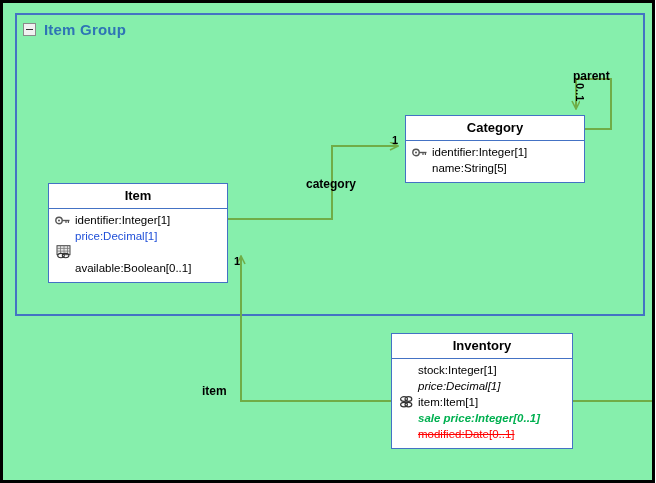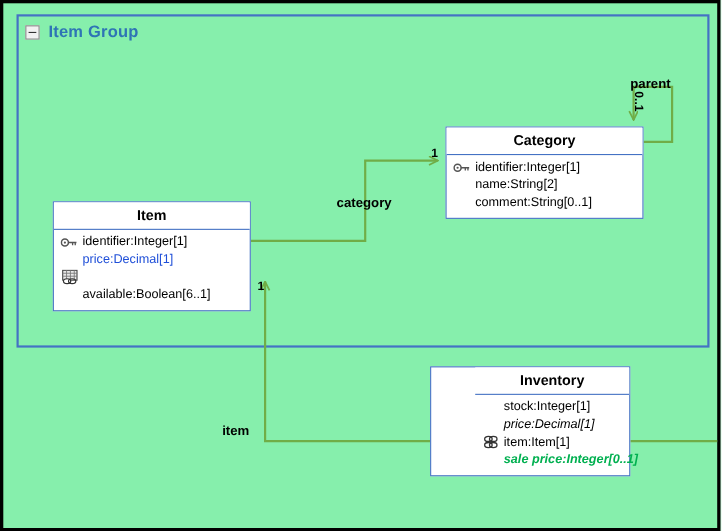--- a/index.html
+++ b/index.html
@@ -220,21 +220,21 @@
             <rect x="1" y="0.7" width="13" height="9" fill="#e9e9e9" stroke="#444" stroke-width="1"></rect>
             <path d="M1,3.4 L14,3.4 M1,6.1 L14,6.1 M4.5,0.7 L4.5,9.7 M8,0.7 L8,9.7 M11.5,0.7 L11.5,9.7" stroke="#777" stroke-width="0.8"></path>
             <ellipse cx="5" cy="10.6" rx="3.3" ry="2.2" fill="#fff" stroke="#333" stroke-width="1.1"></ellipse>
             <ellipse cx="9.6" cy="10.6" rx="3.3" ry="2.2" fill="none" stroke="#333" stroke-width="1.1"></ellipse>
           </svg>
         </span>
       </div>
 
       <div class="attr">
         <span class="ico"></span>
-        <span class="txt">available:Boolean[6..1]</span>
+        <span class="txt">available:Boolean[0..1]</span>
       </div>
 
     </div>
   </div>
 
   <div class="cls" style="left:402px; top:112px; width:180px;">
     <div class="cls-name">Category</div>
     <div class="cls-attrs">
 
       <div class="attr">
@@ -245,32 +245,28 @@
             <path d="M7,5.5 L14.5,5.5" stroke="#555" stroke-width="1.4"></path>
             <path d="M11,5.5 L11,8" stroke="#555" stroke-width="1.2"></path>
             <path d="M13.4,5.5 L13.4,8" stroke="#555" stroke-width="1.2"></path>
           </svg>
         </span>
         <span class="txt">identifier:Integer[1]</span>
       </div>
 
       <div class="attr">
         <span class="ico"></span>
-        <span class="txt">name:String[2]</span>
-      </div>
-
-      <div class="attr">
-        <span class="ico"></span>
-        <span class="txt">comment:String[0..1]</span>
-      </div>
+        <span class="txt">name:String[5]</span>
+      </div>
+
 
     </div>
   </div>
 
-  <div class="cls" style="left:388px; top:330px; width:182px;padding-left:40px;">
+  <div class="cls" style="left:388px; top:330px; width:182px;">
     <div class="cls-name">Inventory</div>
     <div class="cls-attrs">
 
       <div class="attr">
         <span class="ico"></span>
         <span class="txt">stock:Integer[1]</span>
       </div>
 
       <div class="attr mod-italic">
         <span class="ico"></span>
@@ -288,17 +284,21 @@
         </span>
         <span class="txt">item:Item[1]</span>
       </div>
 
 
       <div class="attr mod-green">
         <span class="ico"></span>
         <span class="txt">sale price:Integer[0..1]</span>
       </div>
 
+      <div class="attr mod-red">
+        <span class="ico"></span>
+        <span class="txt">modified:Date[0..1]</span>
+      </div>
 
     </div>
   </div>
 
 </div>
 
 </body></html>

